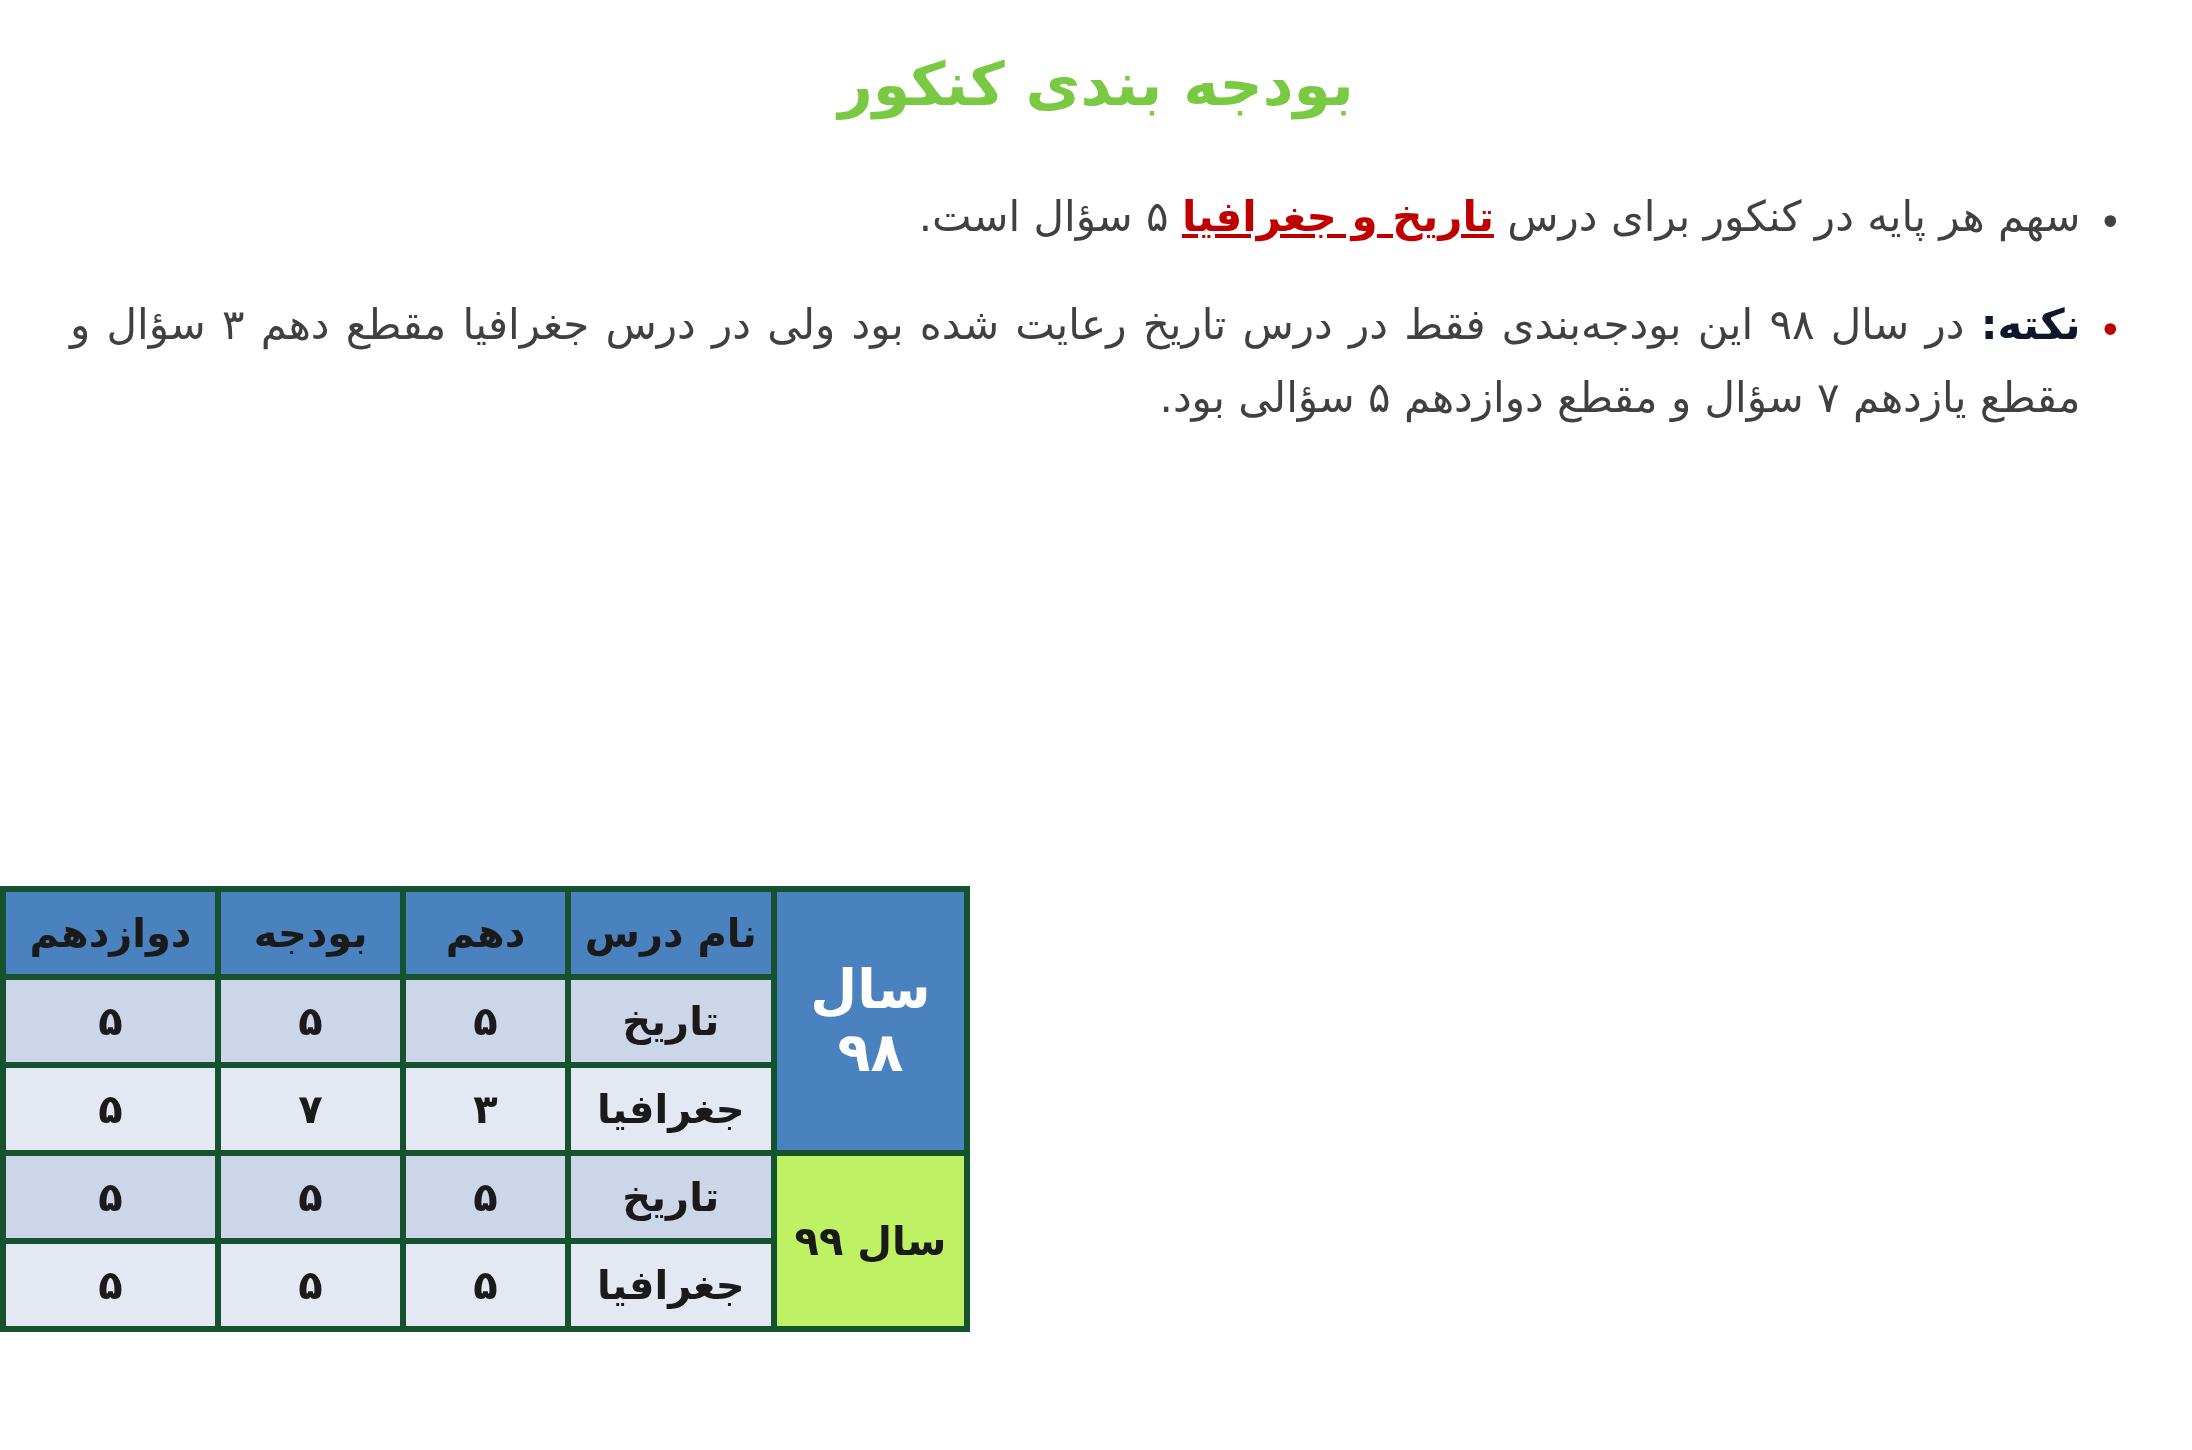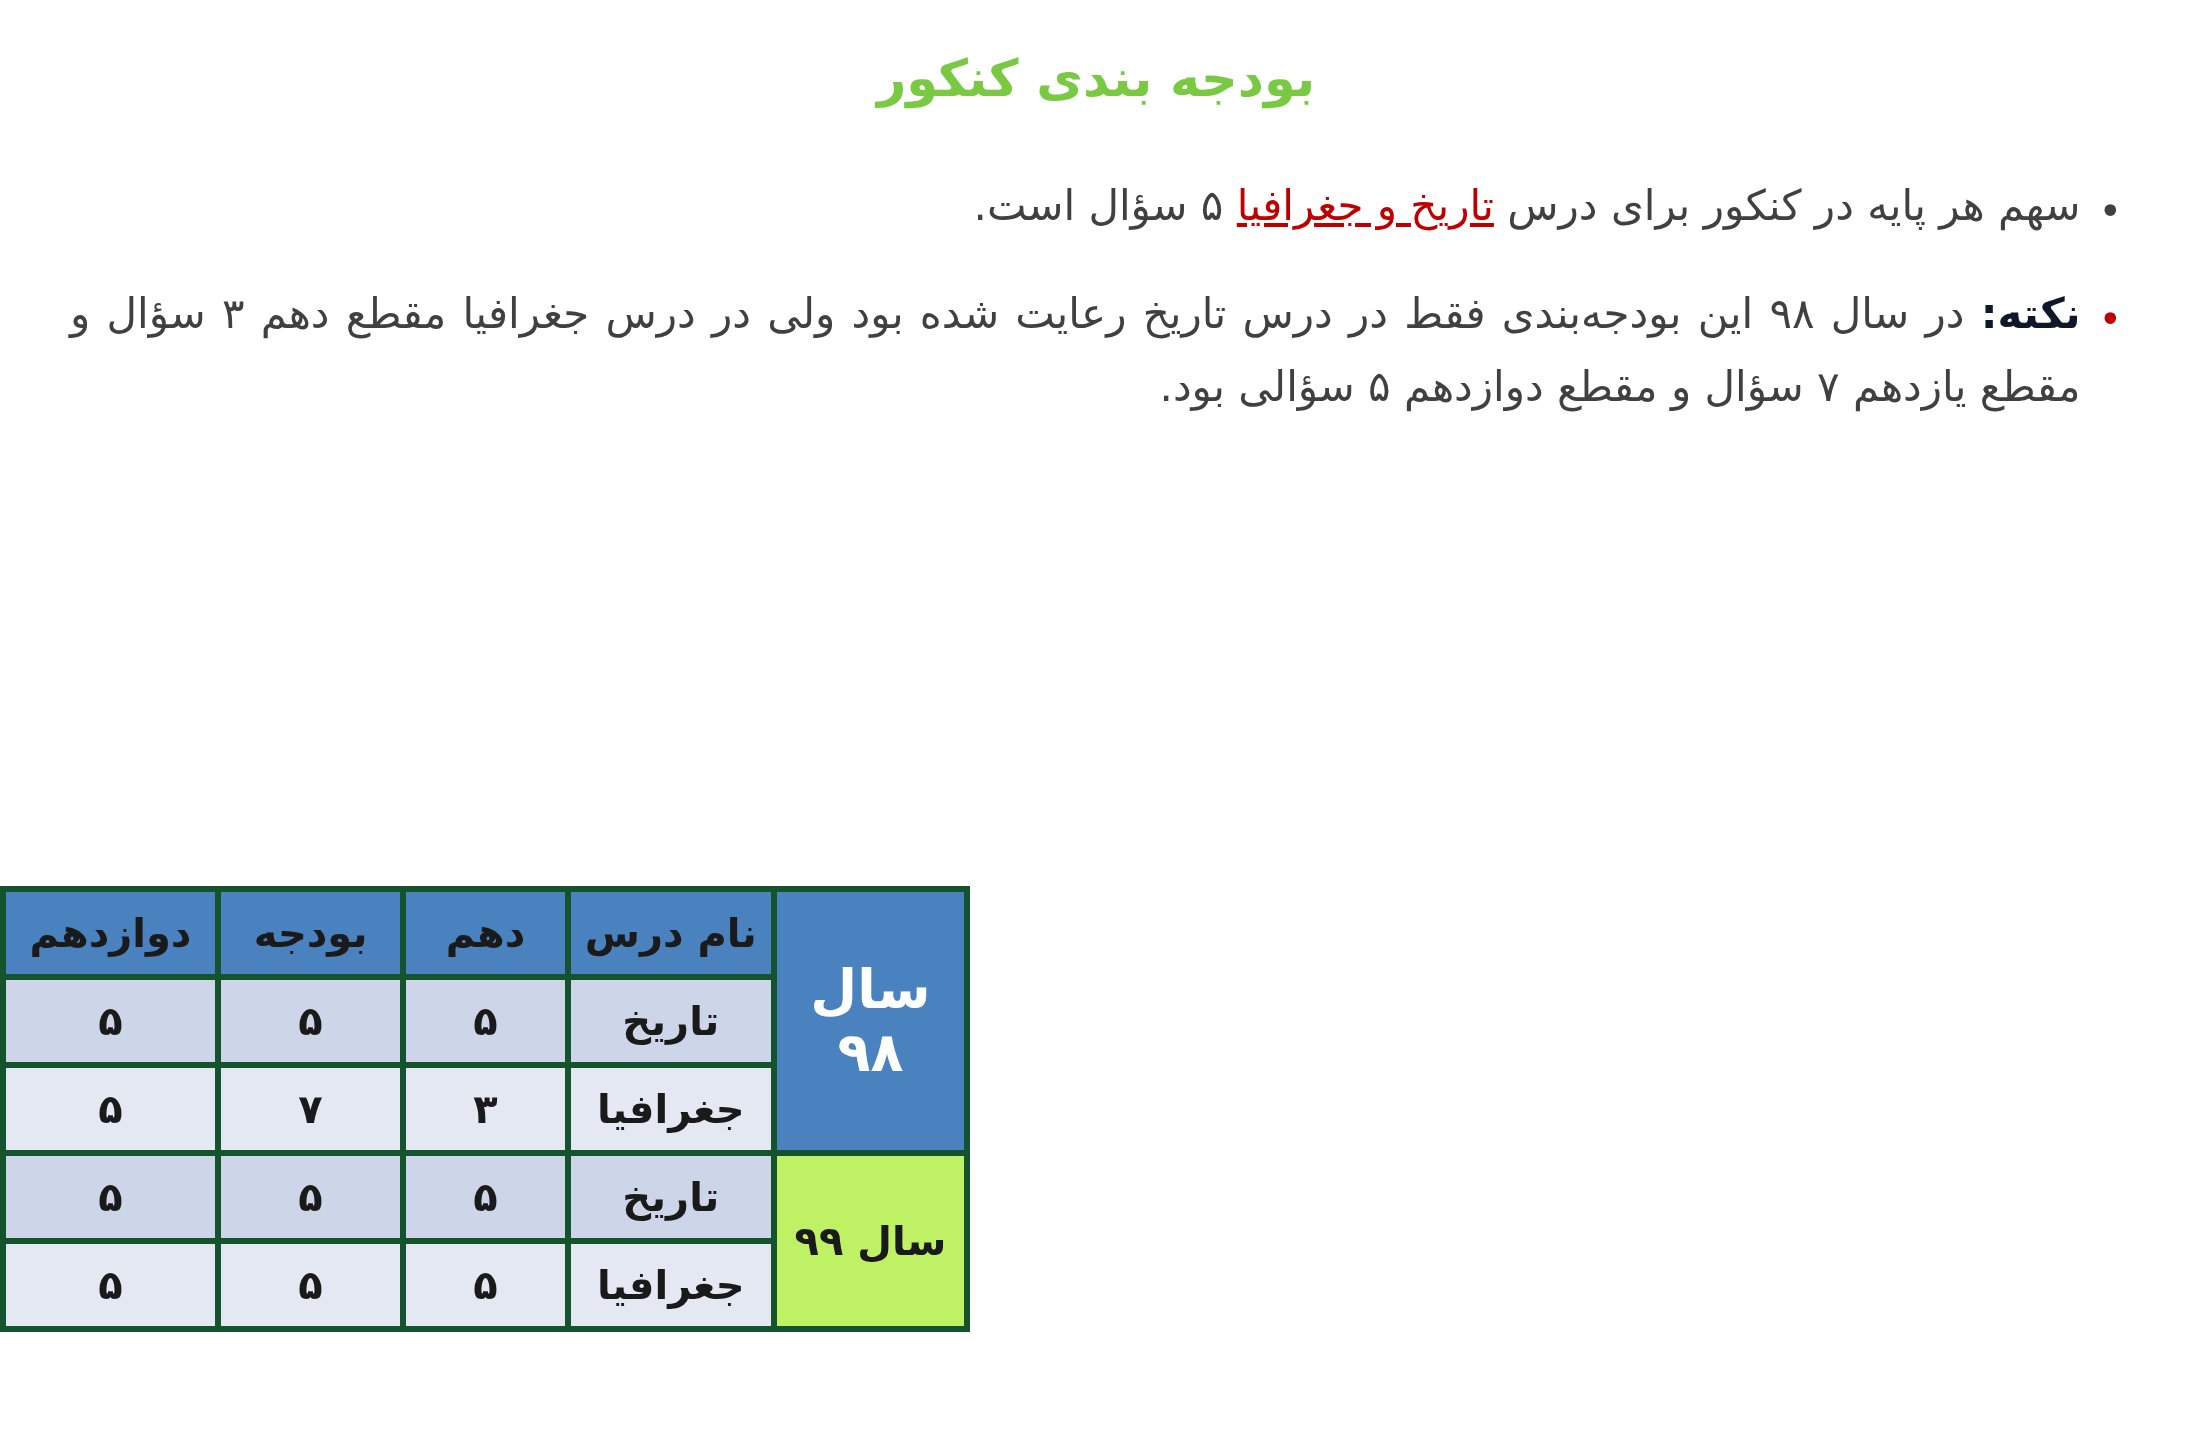--- a/index.html
+++ b/index.html
@@ -18,21 +18,21 @@
   .slide {
     position: relative;
     width: 2192px;
     height: 1450px;
     box-sizing: border-box;
   }
   .title {
     text-align: center;
     color: #7AC943;
     font-weight: bold;
-    font-size: 51px;
+    font-size: 60px;
     line-height: 1.2;
     margin-top: 48px;
     letter-spacing: 0px;
     direction: rtl;
   }
   .bullets {
     margin: 60px 70px 0 70px;
     direction: rtl;
   }
   .bullet {
@@ -55,21 +55,21 @@
   .bullet-text {
     flex: 1 1 auto;
     font-size: 42px;
     line-height: 1.75;
     text-align: justify;
     color: #404040;
     direction: rtl;
   }
   .kw-red-underline {
     color: #C00000;
-    font-weight: normal;
+    font-weight: bold;
     text-decoration: underline;
   }
   .kw-red {
     color: #0f172a;
     font-weight: bold;
   }
   .table-wrap {
     position: absolute;
     top: 838px;
     right: 1222px;

